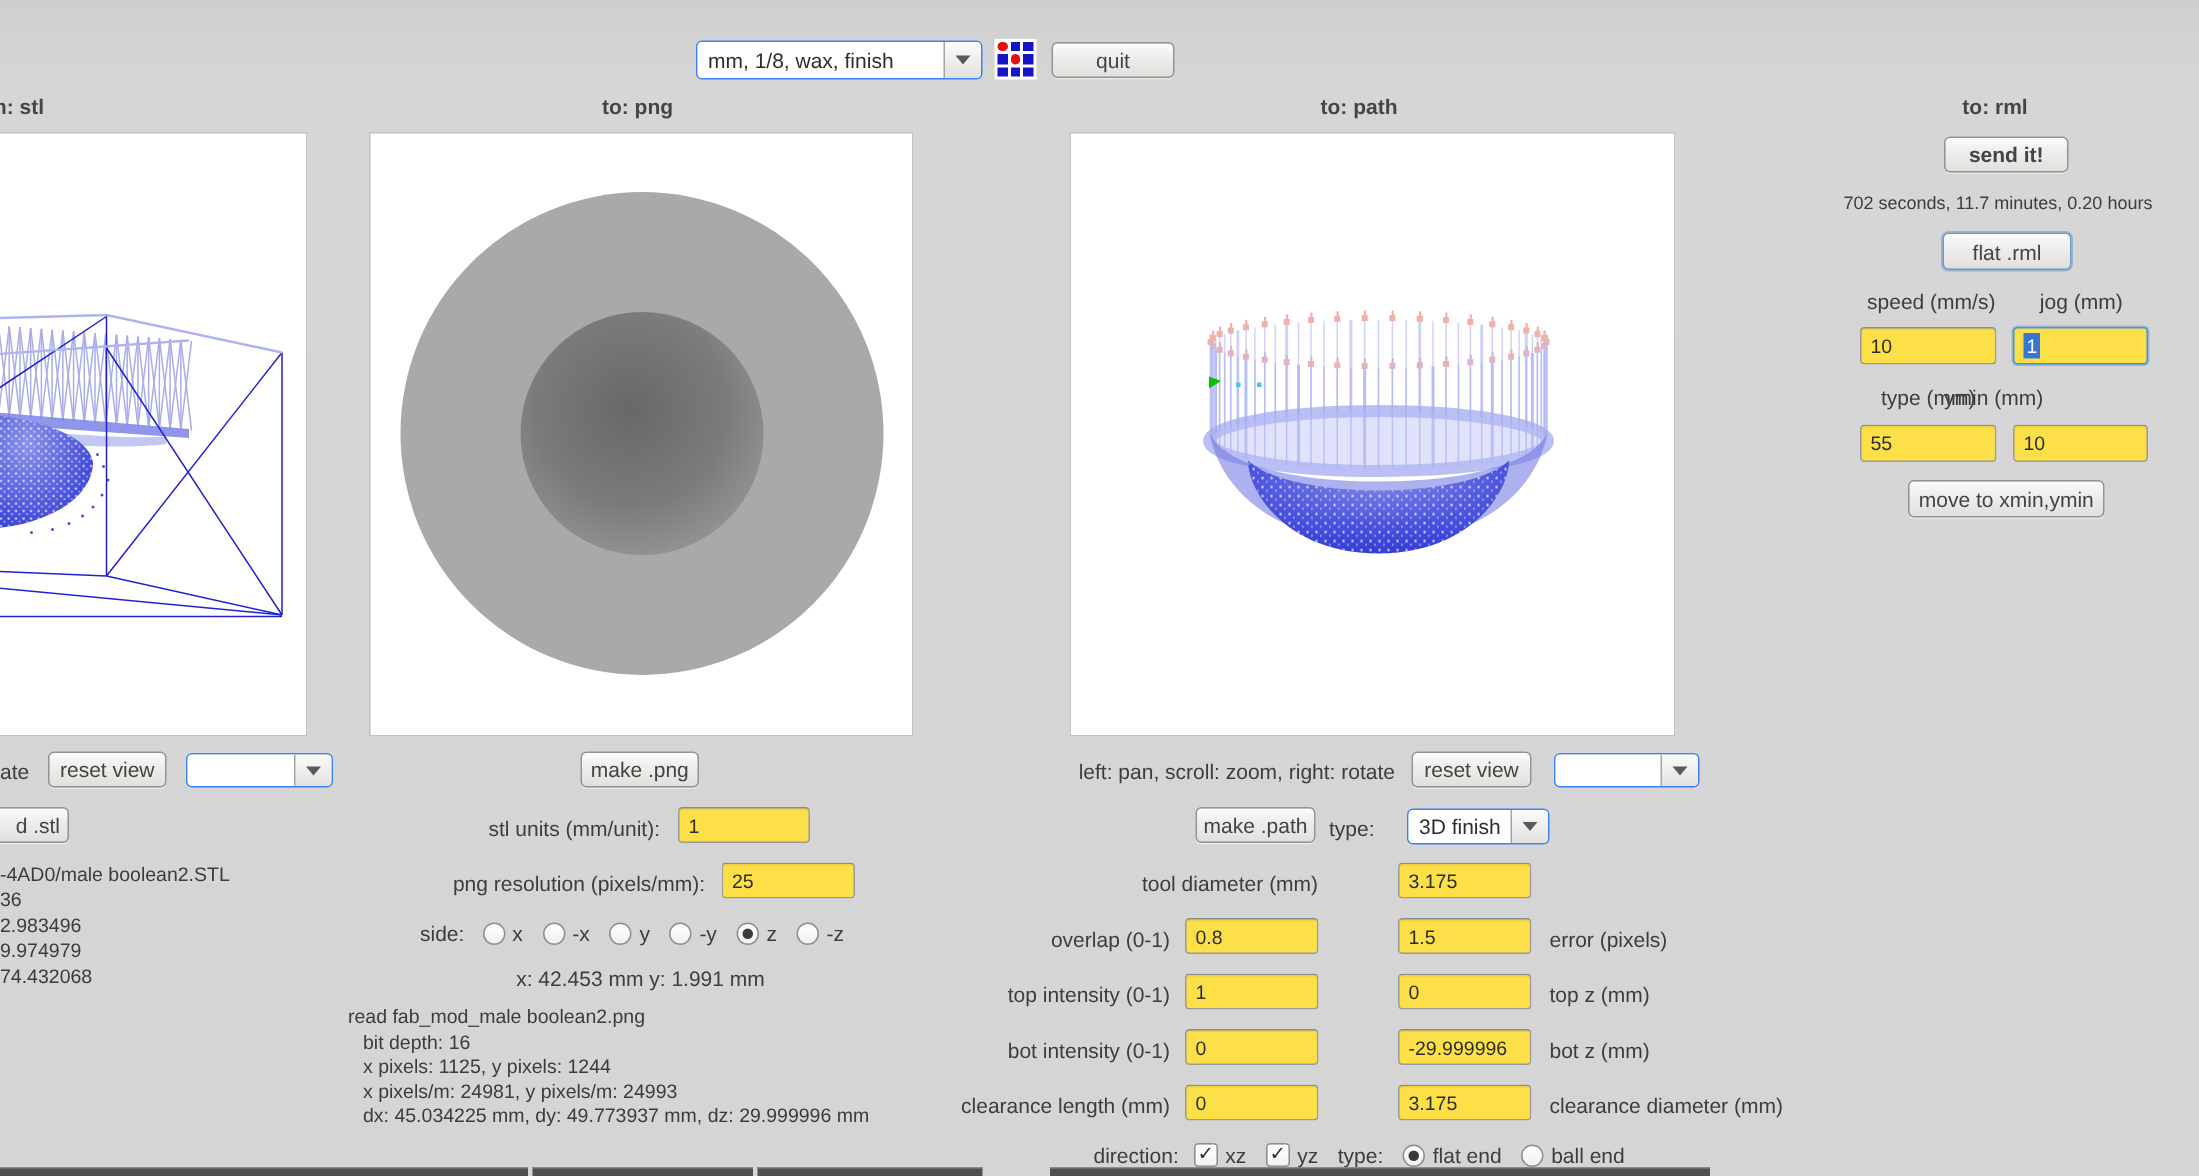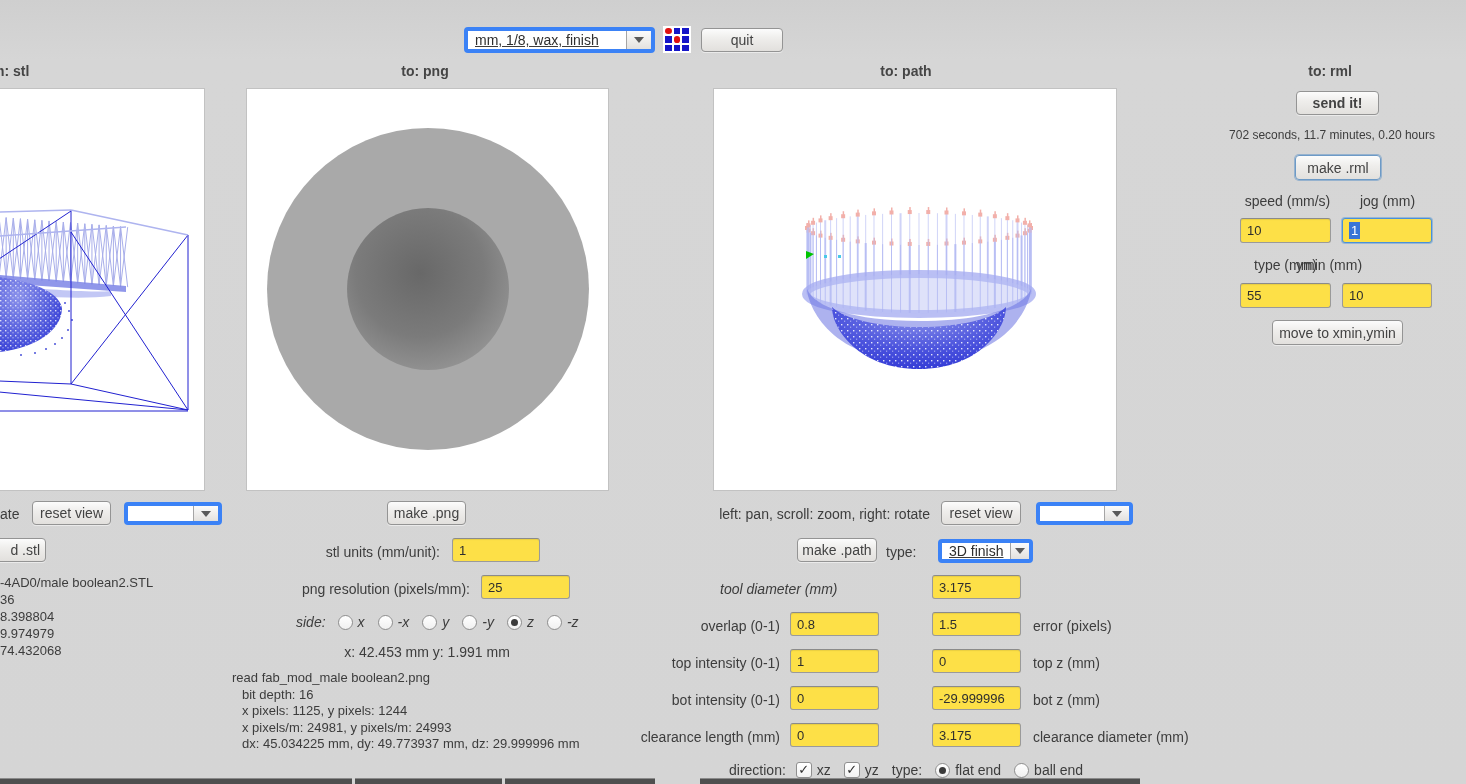--- a/index.html
+++ b/index.html
@@ -24,21 +24,21 @@
   }
   .inp{
     position:absolute;box-sizing:border-box;background:#fde047;
     border:1px solid #9a9a9a;border-top-color:#8b8b8b;border-radius:3px;
     font-size:13px;color:#2e2e2e;display:flex;align-items:center;
     padding:0 6px;box-shadow:inset 0 1px 1px rgba(0,0,0,.08);
     white-space:nowrap;
   }
   .inp.focus{border:1px solid #4a90d9;box-shadow:0 0 0 1px rgba(74,144,217,.45);}
   .canvas{position:absolute;background:#ffffff;border:1px solid #c2c2c2;box-sizing:content-box;}
-  .combo{position:absolute;box-sizing:border-box;display:flex;border:4px solid #3b82f6;border-radius:4px;background:#fff;overflow:hidden;text-decoration:underline;}
+  .combo{position:absolute;box-sizing:border-box;display:flex;border:1px solid #3b82f6;border-radius:4px;background:#fff;overflow:hidden;}
   .combo .cfield{flex:1;background:#fff;display:flex;align-items:center;padding:0 7px;font-size:14px;color:#2e2e2e;white-space:nowrap;}
   .combo .cbtn{width:24px;background:linear-gradient(#fbfbfb,#e3e1de);border-left:1px solid #a5a5a5;display:flex;align-items:center;justify-content:center;}
   .arrow-down{width:0;height:0;border-left:5px solid transparent;border-right:5px solid transparent;border-top:6px solid #5a5a5a;}
   .radio{width:15px;height:15px;border-radius:50%;border:1px solid #8f8f8f;background:linear-gradient(#ffffff,#f0f0f0);box-sizing:border-box;display:inline-flex;align-items:center;justify-content:center;}
   .radio.on::after{content:"";width:7px;height:7px;border-radius:50%;background:#3a3a3a;}
   .check{width:16px;height:16px;border:1px solid #8f8f8f;border-radius:3px;background:linear-gradient(#ffffff,#f2f2f2);box-sizing:border-box;display:inline-flex;align-items:center;justify-content:center;font-size:13px;font-weight:bold;color:#2f2f2f;}
   .check.on::after{content:"\2713";margin-top:-2px;}
   .rgroup{display:flex;align-items:center;}
   .rgroup .ri{display:flex;align-items:center;margin-right:13px;}
   .rgroup .ri span.rl{margin-left:5px;}
@@ -389,38 +389,38 @@
   <div class="cbtn">
       <div class="arrow-down"></div>
     </div>
 </div>
 <div class="btn" style="left:-36px;top:538px;width:82px;height:24px;justify-content:flex-end;padding-right:5px;">
   <span>d .stl</span>
 </div>
 <div class="abs" style="left:0px;top:574px;">
   <div class="info" style="line-height:17px;">-4AD0/male boolean2.STL</div>
   <div class="info" style="line-height:17px;">36</div>
-  <div class="info" style="line-height:17px;">8.398804</div>
+  <div class="info" style="line-height:17px;">2.983496</div>
   <div class="info" style="line-height:17px;">9.974979</div>
   <div class="info" style="line-height:17px;">74.432068</div>
 </div>
 
 <div class="btn" style="left:387px;top:501px;width:79px;height:24px;">make .png</div>
 
 <div class="abs lbl" style="left:240px;top:544px;width:200px;text-align:right;">stl units (mm/unit):</div>
 <div class="inp" style="left:452px;top:538px;width:88px;height:24px;">
     <span>1</span>
   </div>
 
 <div class="abs lbl" style="left:170px;top:581px;width:300px;text-align:right;">png resolution (pixels/mm):</div>
 <div class="inp" style="left:481px;top:575px;width:89px;height:24px;">
     <span>25</span>
   </div>
 
-<div class="abs rgroup" style="left:296px;top:612px;height:20px;font-style:italic;">
+<div class="abs rgroup" style="left:280px;top:612px;height:20px;">
   <span class="lbl" style="margin-right:12px;">side:</span>
   <span class="ri">
       <span class="radio"></span>
       <span class="rl lbl">x</span>
     </span>
   <span class="ri">
       <span class="radio"></span>
       <span class="rl lbl">-x</span>
     </span>
   <span class="ri">
@@ -462,21 +462,21 @@
 
 <div class="btn" style="left:797px;top:538px;width:80px;height:24px;">make .path</div>
 <div class="abs lbl" style="left:886px;top:544px;">type:</div>
 <div class="combo" style="left:938px;top:539px;width:95px;height:24px;">
   <div class="cfield">3D finish</div>
   <div class="cbtn">
       <div class="arrow-down"></div>
     </div>
 </div>
 
-<div class="abs lbl" style="left:720px;top:581px;width:200px;text-align:left;font-style:italic;">tool diameter (mm)</div>
+<div class="abs lbl" style="left:720px;top:581px;width:200px;text-align:center;">tool diameter (mm)</div>
 <div class="inp" style="left:932px;top:575px;width:89px;height:24px;">
     <span>3.175</span>
   </div>
 
 <div class="abs lbl" style="left:580px;top:618px;width:200px;text-align:right;">overlap (0-1)</div>
 <div class="inp" style="left:790px;top:612px;width:89px;height:24px;">
     <span>0.8</span>
   </div>
 <div class="inp" style="left:932px;top:612px;width:89px;height:24px;">
     <span>1.5</span>
@@ -529,21 +529,21 @@
       <span class="radio"></span>
       <span class="rl lbl">ball end</span>
     </span>
 </div>
 
 <div class="btn" style="left:1296px;top:91px;width:83px;height:24px;font-weight:bold;">
   <span>send it!</span>
 </div>
 <div class="abs lbl" style="left:1198px;top:128px;width:268px;text-align:center;font-size:12px;">702 seconds, 11.7 minutes, 0.20 hours</div>
 <div class="btn" style="left:1295px;top:155px;width:86px;height:25px;border-color:#6d9ac6;box-shadow:0 0 0 1px rgba(98,150,200,.55);">
-  <span>make .rml</span>
+  <span>flat .rml</span>
 </div>
 
 <div class="abs lbl" style="left:1235px;top:193px;width:105px;text-align:center;">speed (mm/s)</div>
 <div class="abs lbl" style="left:1340px;top:193px;width:95px;text-align:center;">jog (mm)</div>
 <div class="inp" style="left:1240px;top:218px;width:91px;height:25px;">
     <span>10</span>
   </div>
 <div class="inp focus" style="left:1342px;top:218px;width:90px;height:25px;">
     <span class="selhl" style="padding:1px 2px;">1</span>
   </div>

